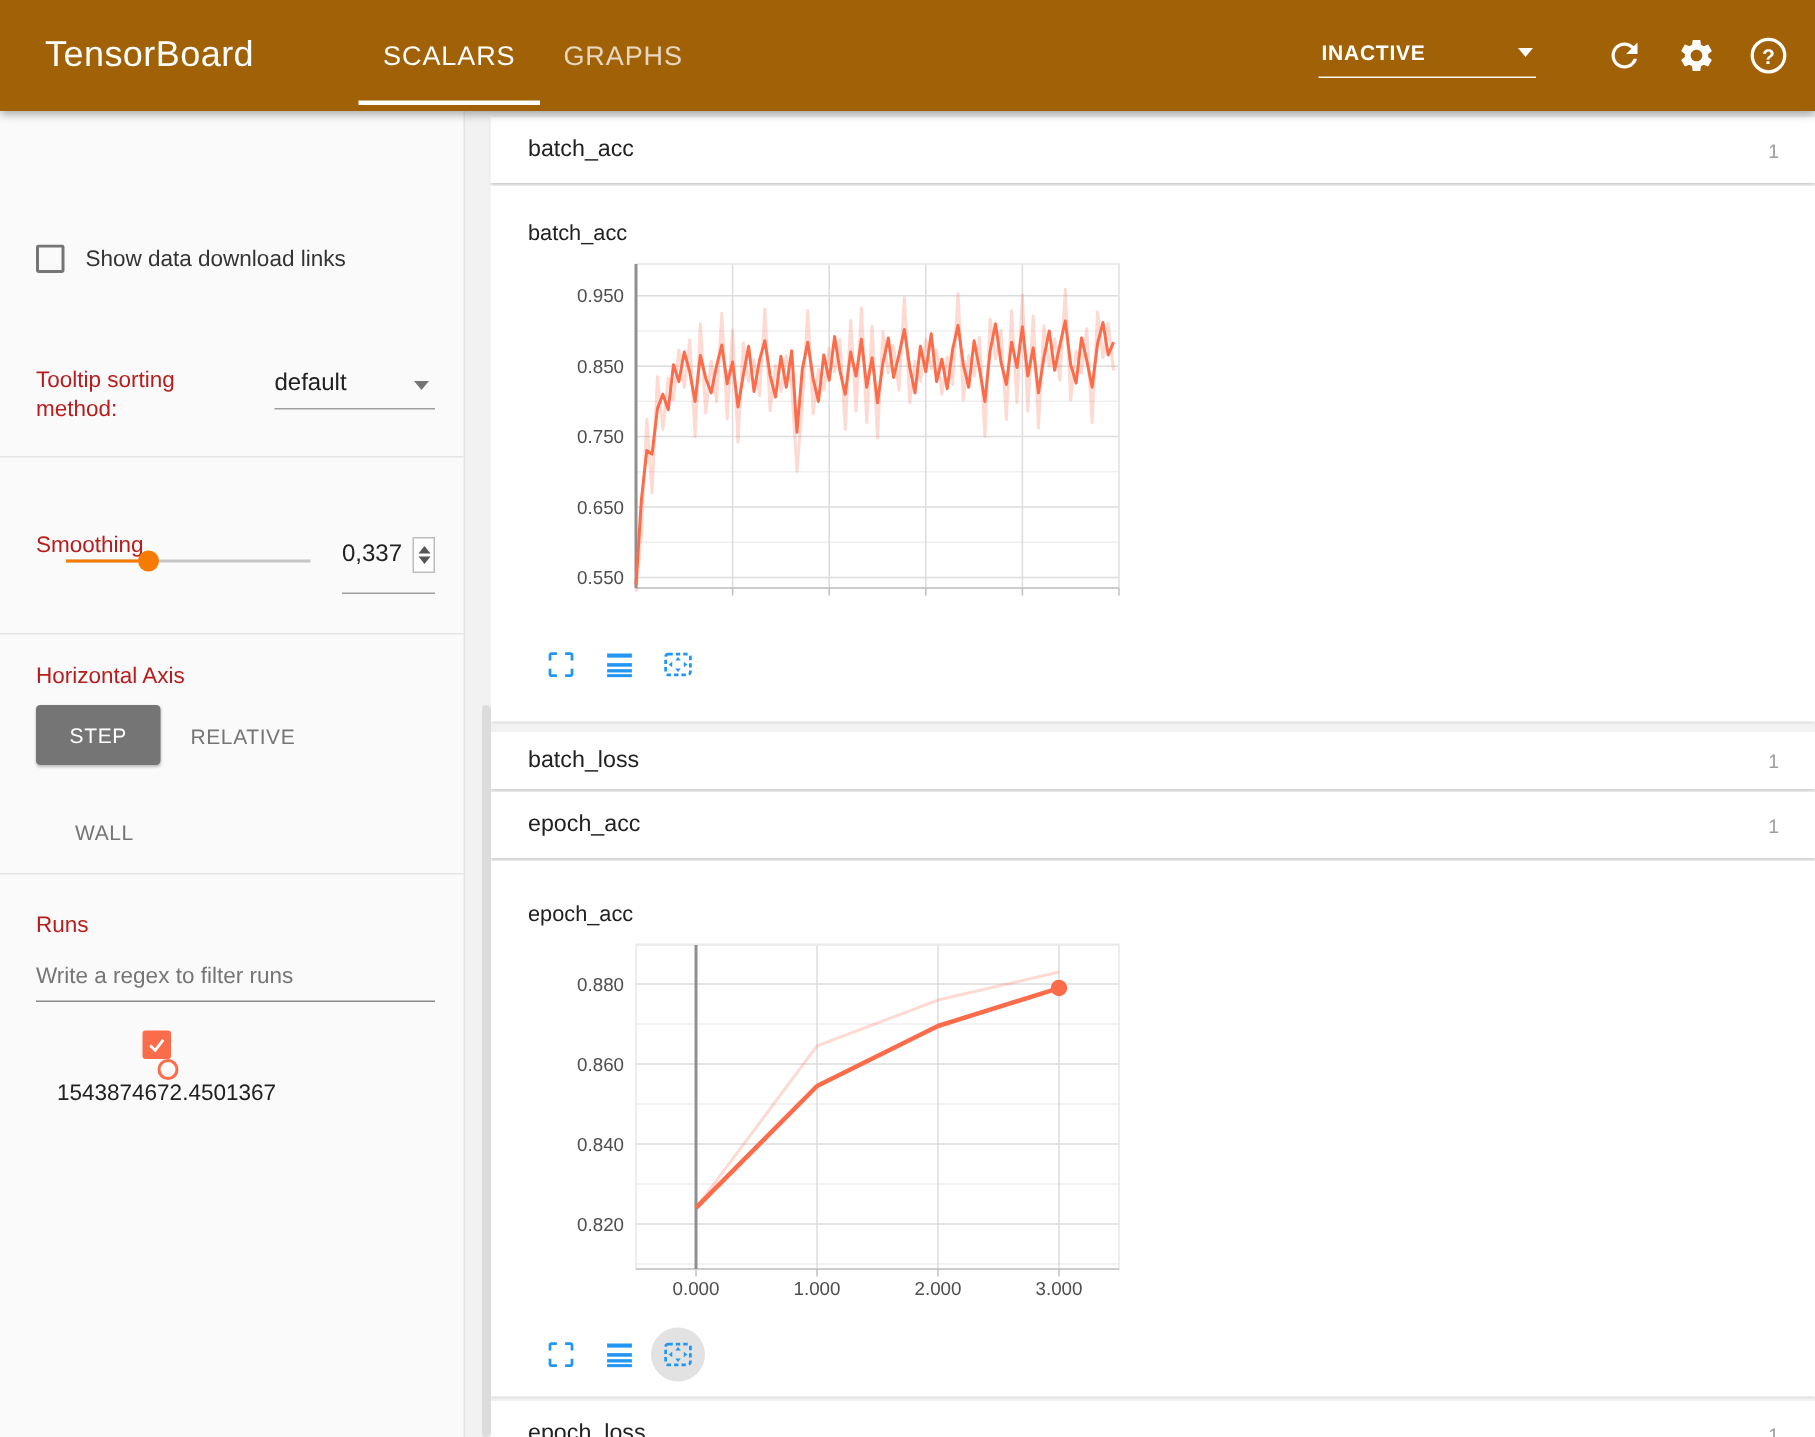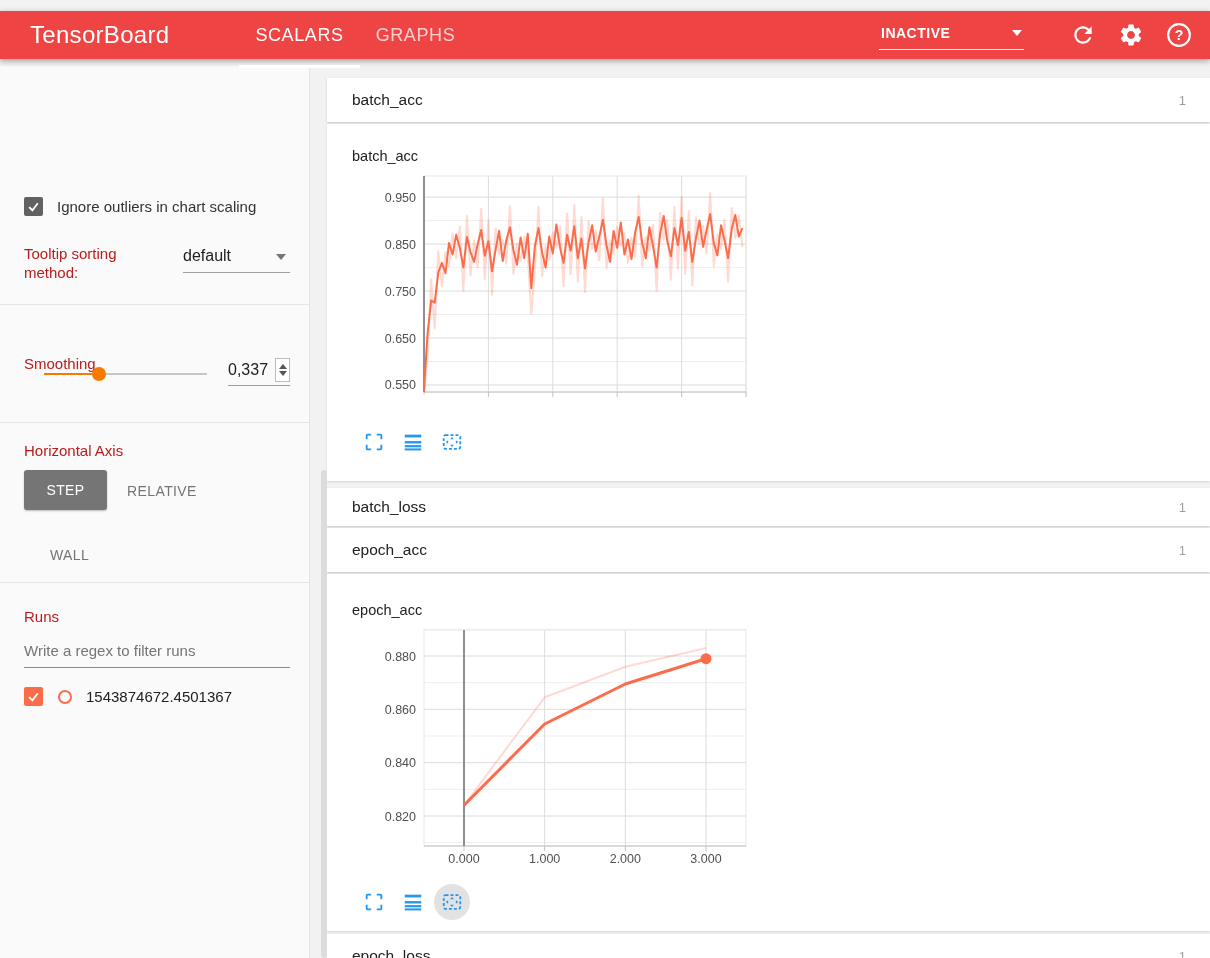--- a/index.html
+++ b/index.html
@@ -1,20 +1,20 @@
 <!DOCTYPE html>
 <html><head>
 <meta charset="utf-8">
 <style>
   * { margin:0; padding:0; box-sizing:border-box; }
   html,body { width:1210px; height:958px; overflow:hidden; background:#f2f2f2;
     font-family:"Liberation Sans", sans-serif; color:#212121; }
 
   
-  .topbar { position:fixed; left:0; top:11px; width:1210px; height:48px; background:#ef4444;
+  .topbar { position:fixed; left:0; top:0; width:1210px; height:74px; background:#a16207;
     box-shadow:0 2px 6px rgba(0,0,0,0.35); z-index:50; display:flex; align-items:center; }
   .app-title { color:#fff; font-size:24px; font-weight:500; margin-left:30px; letter-spacing:0.3px; }
   .tabs { display:flex; margin-left:70px; height:66px; }
   .tab { color:rgba(255,255,255,0.75); font-size:18px; font-weight:400; letter-spacing:0.6px;
     padding:0 16px; display:flex; align-items:center; position:relative; cursor:pointer; }
   .tab.active { color:#fff; }
   .tab.active::after { content:""; position:absolute; left:0; right:0; bottom:0; height:3px; background:#fff; }
   .topbar-right { margin-left:auto; display:flex; align-items:center; margin-right:18px; }
   .status-select { width:145px; border-bottom:1px solid rgba(255,255,255,0.95); color:#fff;
     font-size:14px; font-weight:700; letter-spacing:0.5px; padding:4px 2px 8px 2px;
@@ -39,36 +39,36 @@
   .sel { border-bottom:1px solid #9e9e9e; display:flex; align-items:flex-end; cursor:pointer; }
   .sel-val { font-size:16px; color:#212121; padding-bottom:7px; }
   .caret-gray { width:0; height:0; border-left:5px solid transparent; border-right:5px solid transparent;
     border-top:6px solid #757575; margin-left:auto; margin-bottom:12px; margin-right:4px; }
   .divider { position:absolute; left:0; width:310px; height:1px; background:#e5e5e5; }
   .slider-track { position:absolute; left:44px; top:307px; width:163px; height:2px; background:#c6c6c6; }
   .slider-fill { position:absolute; left:0; top:0; height:2px; background:#f57c00; }
   .slider-thumb { position:absolute; top:-6px; width:14px; height:14px; border-radius:50%;
     background:#f57c00; cursor:pointer; }
   .numbox { position:absolute; left:228px; top:292px; width:62px; border-bottom:1px solid #9e9e9e;
-    display:flex; align-items:center; padding-bottom:3px; }
+    display:flex; align-items:center; padding-bottom:13px; }
   .numval { font-size:16px; color:#212121; flex:1; }
   .spinner { width:15px; height:24px; border:1px solid #bdbdbd; background:#fff; display:flex;
     flex-direction:column; align-items:center; justify-content:center; cursor:pointer; }
   .sp-up { width:0; height:0; border-left:4px solid transparent; border-right:4px solid transparent;
     border-bottom:5px solid #555; margin-bottom:2px; }
   .sp-dn { width:0; height:0; border-left:4px solid transparent; border-right:4px solid transparent;
     border-top:5px solid #555; }
   .axis-btn { position:absolute; font-size:14px; letter-spacing:0.4px; color:#757575; cursor:pointer; }
   .axis-btn.selected { background:#757575; color:#fff; border-radius:3px; width:83px; height:40px;
     display:flex; align-items:center; justify-content:center; box-shadow:0 1px 2px rgba(0,0,0,0.25); }
   .regex-input { position:absolute; left:24px; top:576px; width:266px; border:none; outline:none;
     background:transparent; font-size:15px; color:#424242; border-bottom:1px solid #8a8a8a;
     padding-bottom:8px; font-family:"Liberation Sans", sans-serif; }
   .regex-input::placeholder { color:#757575; }
-  .run-row { position:absolute; left:24px; top:621px; display:flex; align-items:center; cursor:pointer; }
+  .run-row { position:absolute; left:24px; top:621px; display:flex; align-items:center; cursor:pointer;flex-direction:column; }
   .run-circle { width:14px; height:14px; border:2px solid #fb6c4b; border-radius:50%; margin-left:15px; }
   .run-name { font-size:15px; color:#212121; margin-left:14px; }
   .scroll-thumb { position:fixed; left:321px; top:470px; width:6px; height:488px; background:#dcdcdc;
     border-radius:3px; z-index:9; }
 
   
   .main { position:absolute; left:327px; top:66px; width:883px; padding-top:12px; }
   .cat-header { background:#fff; height:44px; box-shadow:0 1px 2px rgba(0,0,0,0.18);
     display:flex; align-items:center; position:relative; cursor:pointer; }
   .cat-header.slim { height:38px; }
@@ -120,27 +120,23 @@
       <svg viewBox="0 0 24 24">
           <circle cx="12" cy="12" r="10" fill="none" stroke="#fff" stroke-width="2"></circle>
           <text x="12" y="17" text-anchor="middle" fill="#fff" font-size="13" font-weight="bold" font-family="Liberation Sans, sans-serif">?</text>
         </svg>
     </div>
   </div>
 </div>
 
 <div class="sidebar">
 
-  <div class="sb-abs cb-row" style="left:24px; top:131px;">
-    <span class="cbox checked">
-      <svg viewBox="0 0 24 24">
-          <polyline points="4,13 10,19 20,6" fill="none" stroke="#fff" stroke-width="3.4"></polyline>
-        </svg>
-    </span>
-    <span class="cb-label">Ignore outliers in chart scaling</span>
+  <div class="sb-abs cb-row" style="left:24px; top:97px;">
+    <span class="cbox"></span>
+    <span class="cb-label">Show data download links</span>
   </div>
 
   <div class="sb-abs sb-h" style="left:24px; top:178px; width:112px; line-height:19px;">Tooltip sorting method:</div>
   <div class="sb-abs sel" style="left:183px; top:181px; width:107px;">
     <span class="sel-val">default</span>
     <span class="caret-gray"></span>
   </div>
 
   <div class="divider" style="top:238px;"></div>
 

